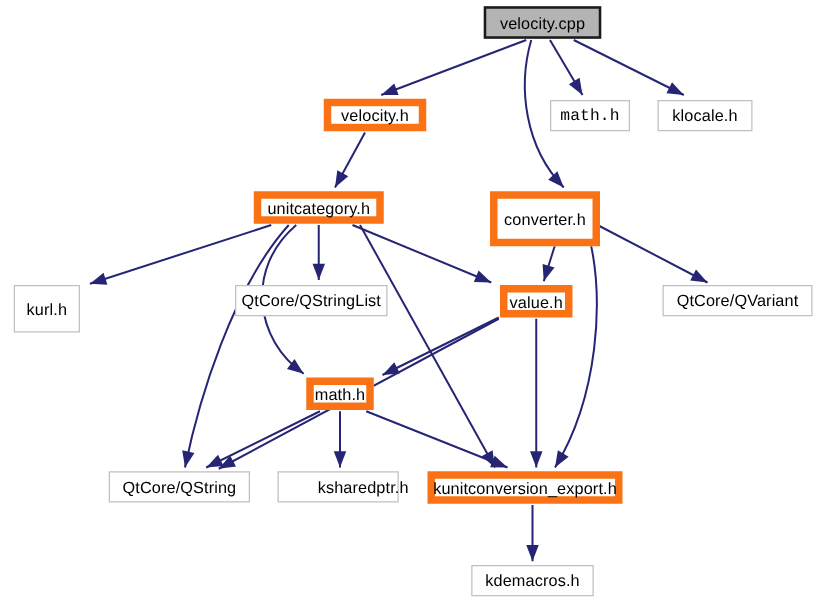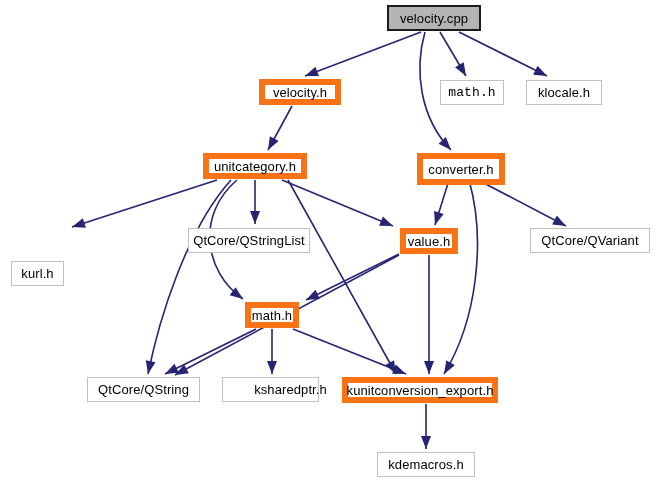--- a/index.html
+++ b/index.html
@@ -111,24 +111,24 @@
       </div>
       <div class="node-box " style="left: 440px; top: 80px; width: 64px; height: 25px; font-family: Liberation Mono, monospace;">
         <span class="node-label">math.h</span>
       </div>
       <div class="node-box " style="left: 526px; top: 80px; width: 76px; height: 25px;">
         <span class="node-label">klocale.h</span>
       </div>
       <div class="node-box strong" style="left: 203px; top: 153px; width: 104px; height: 26px;">
         <span class="node-label">unitcategory.h</span>
       </div>
-      <div class="node-box strong" style="left: 417px; top: 153px; width: 88px; height: 32px;">
+      <div class="node-box strong" style="left: 392px; top: 153px; width: 88px; height: 44px;">
         <span class="node-label">converter.h</span>
       </div>
-      <div class="node-box " style="left: 11px; top: 228px; width: 53px; height: 25px; margin-top: 33px;">
+      <div class="node-box " style="left: 11px; top: 228px; width: 53px; height: 38px;">
         <span class="node-label">kurl.h</span>
       </div>
       <div class="node-box " style="left: 188px; top: 228px; width: 122px; height: 25px; justify-content: center;">
         <span class="node-label">QtCore/QStringList</span>
       </div>
       <div class="node-box strong" style="left: 400px; top: 228px; width: 58px; height: 26px;">
         <span class="node-label">value.h</span>
       </div>
       <div class="node-box " style="left: 530px; top: 228px; width: 120px; height: 25px;">
         <span class="node-label">QtCore/QVariant</span>

